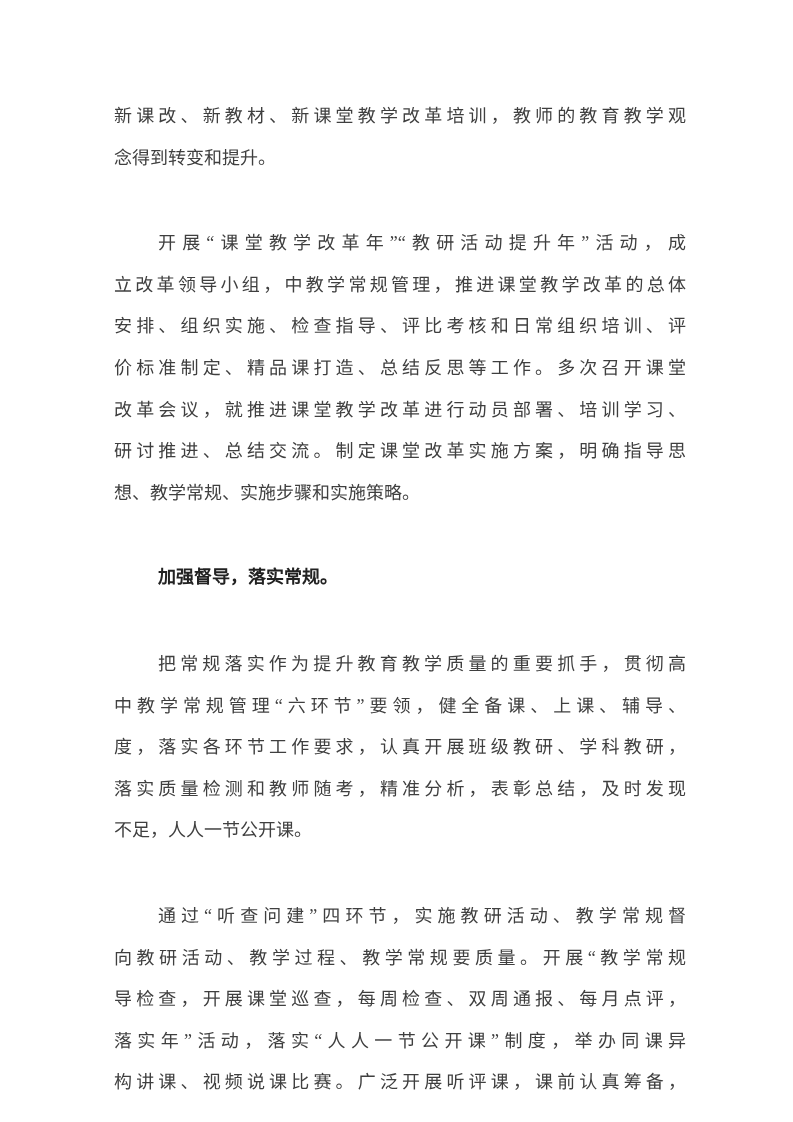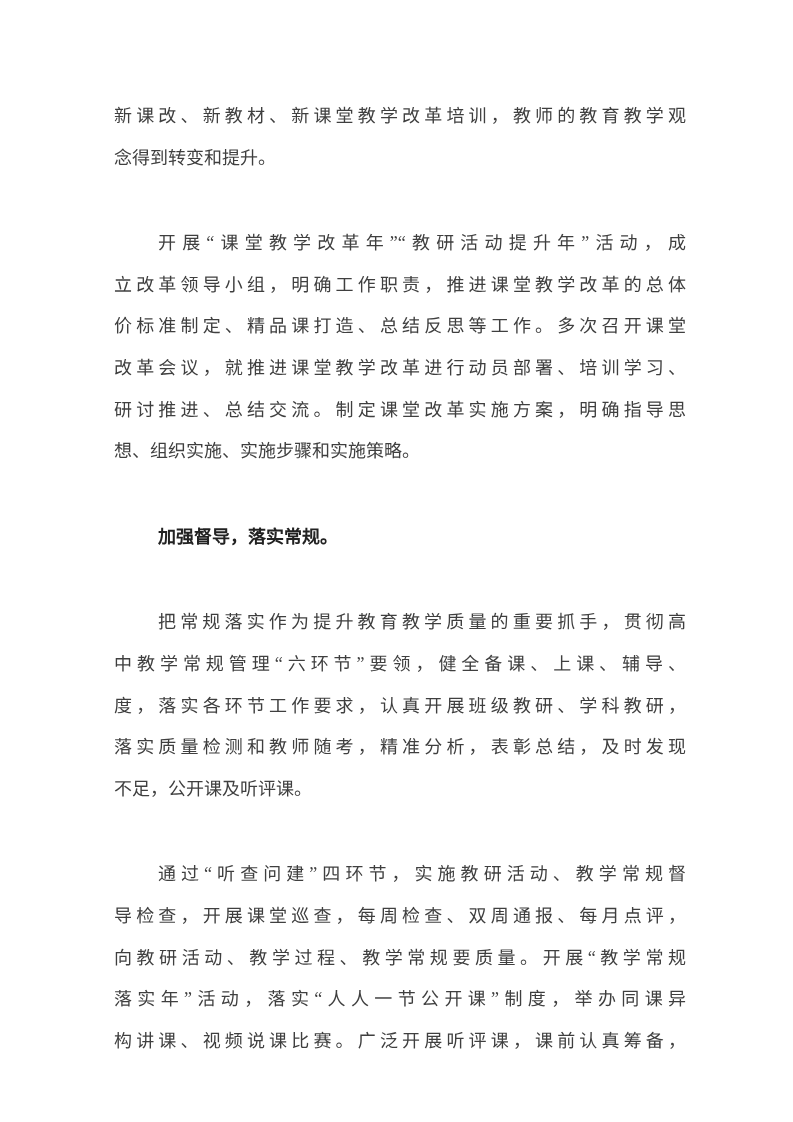--- a/index.html
+++ b/index.html
@@ -37,46 +37,48 @@
     text-align: right;
     text-align-last: left;
     letter-spacing: 0px;
   }
   
   .line.ind { text-indent: 44px; margin-top: 44px; }
   
   .line.bold {
     font-weight: bold;
     color: #222222;
+    font-family: Liberation Mono, monospace;
   }
 </style>
 </head>
 <body>
 
 <div class="page">
   <div class="text-block">
 
     <div class="line j">新课改、新教材、新课堂教学改革培训，教师的教育教学观</div>
     <div class="line e">念得到转变和提升。</div>
 
     <div class="line j ind">开展“课堂教学改革年”“教研活动提升年”活动，成</div>
-    <div class="line j">立改革领导小组，明确工作职责，推进课堂教学改革的总体</div>
+    <div class="line j">立改革领导小组，中教学常规管理，推进课堂教学改革的总体</div>
+    <div class="line j">安排、组织实施、检查指导、评比考核和日常组织培训、评</div>
     <div class="line j">价标准制定、精品课打造、总结反思等工作。多次召开课堂</div>
     <div class="line j">改革会议，就推进课堂教学改革进行动员部署、培训学习、</div>
     <div class="line j">研讨推进、总结交流。制定课堂改革实施方案，明确指导思</div>
-    <div class="line e">想、组织实施、实施步骤和实施策略。</div>
+    <div class="line e">想、教学常规、实施步骤和实施策略。</div>
 
     <div class="line e ind bold">加强督导，落实常规。</div>
 
     <div class="line j ind">把常规落实作为提升教育教学质量的重要抓手，贯彻高</div>
     <div class="line j">中教学常规管理“六环节”要领，健全备课、上课、辅导、</div>
     <div class="line j">度，落实各环节工作要求，认真开展班级教研、学科教研，</div>
     <div class="line j">落实质量检测和教师随考，精准分析，表彰总结，及时发现</div>
-    <div class="line e">不足，公开课及听评课。</div>
+    <div class="line e">不足，人人一节公开课。</div>
 
     <div class="line j ind">通过“听查问建”四环节，实施教研活动、教学常规督</div>
+    <div class="line j">向教研活动、教学过程、教学常规要质量。开展“教学常规</div>
     <div class="line j">导检查，开展课堂巡查，每周检查、双周通报、每月点评，</div>
-    <div class="line j">向教研活动、教学过程、教学常规要质量。开展“教学常规</div>
     <div class="line j">落实年”活动，落实“人人一节公开课”制度，举办同课异</div>
     <div class="line j">构讲课、视频说课比赛。广泛开展听评课，课前认真筹备，</div>
 
   </div>
 </div>
 
 </body></html>

